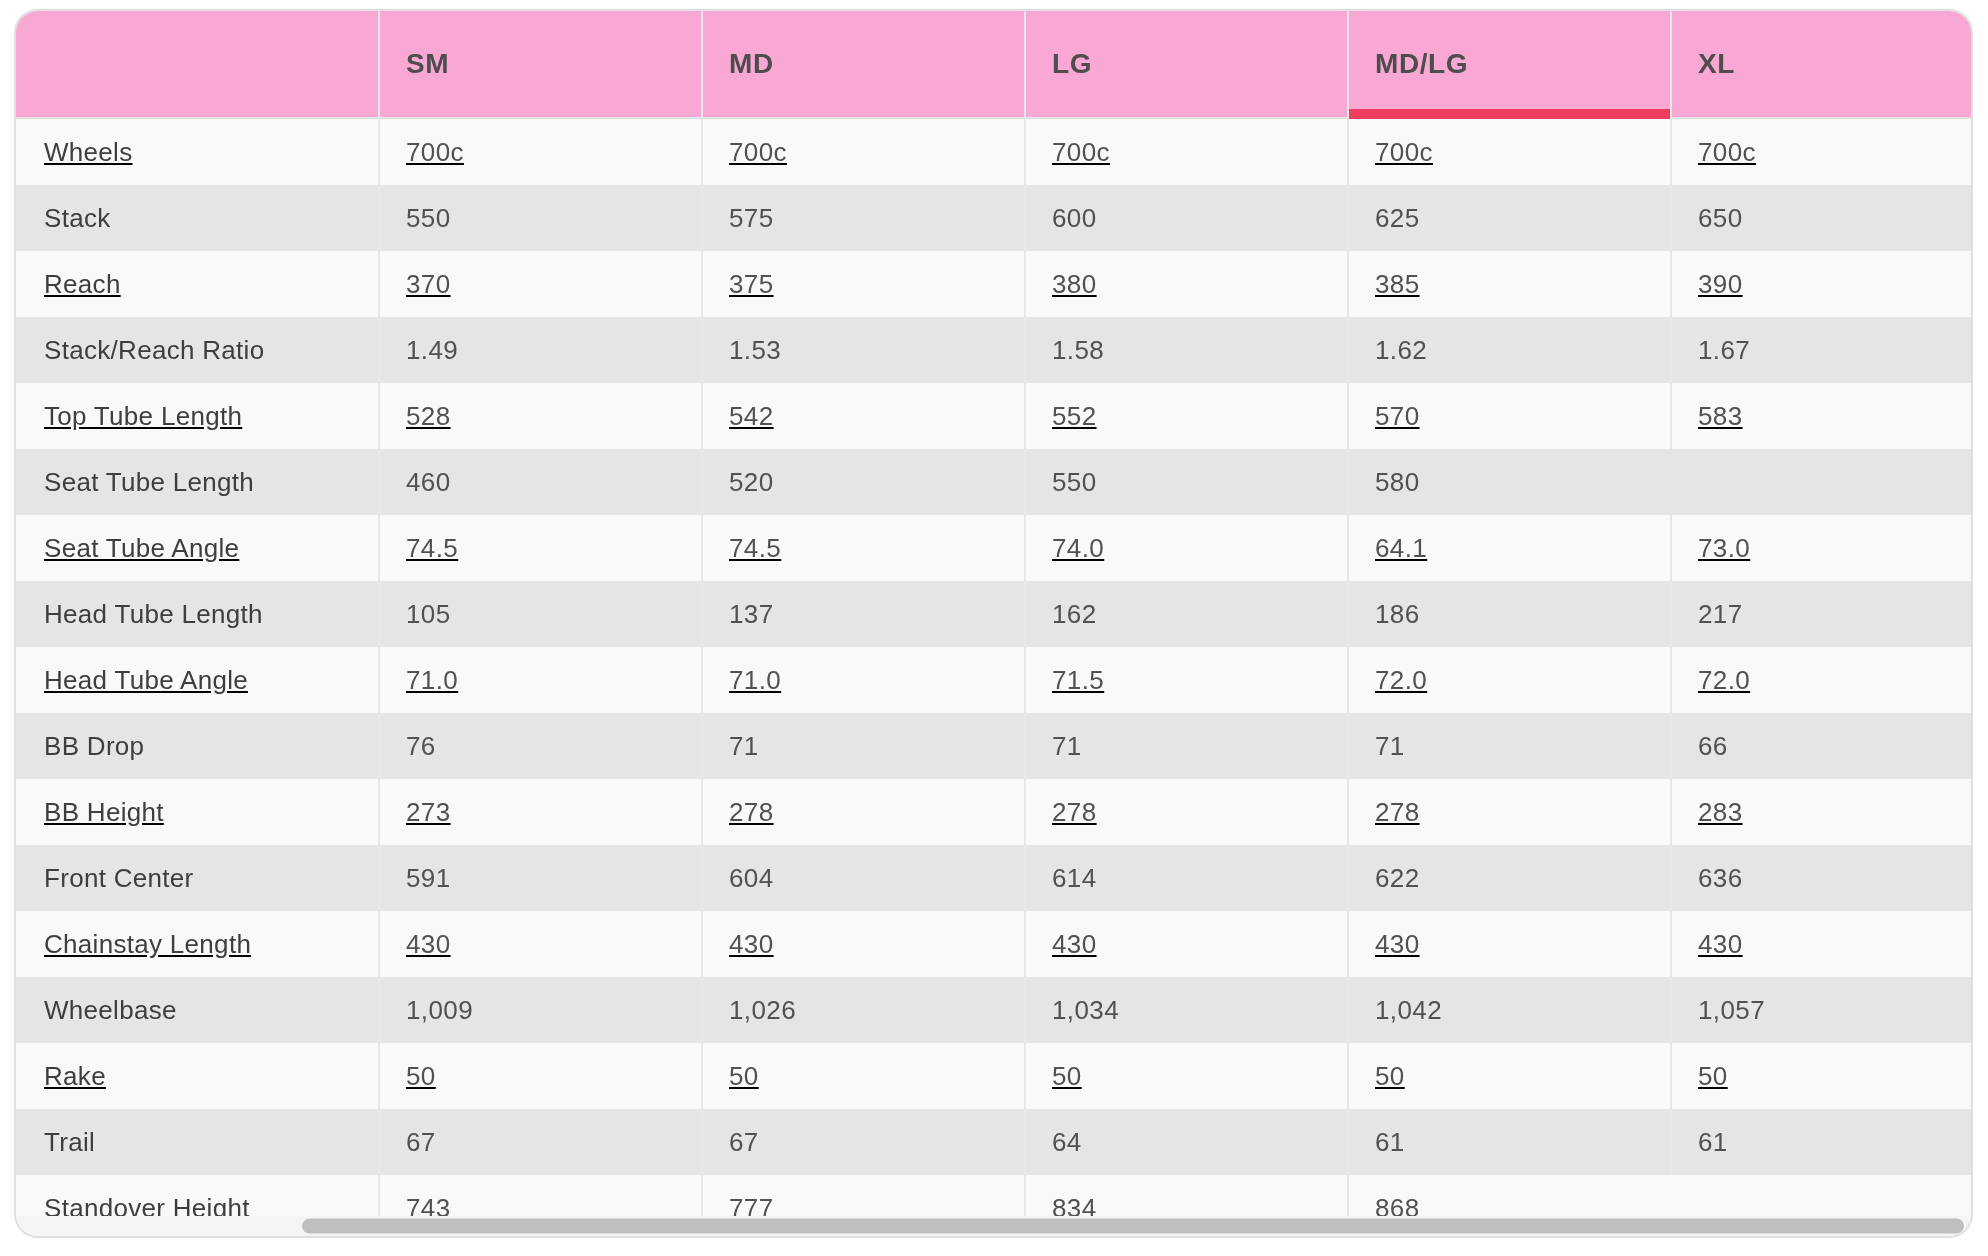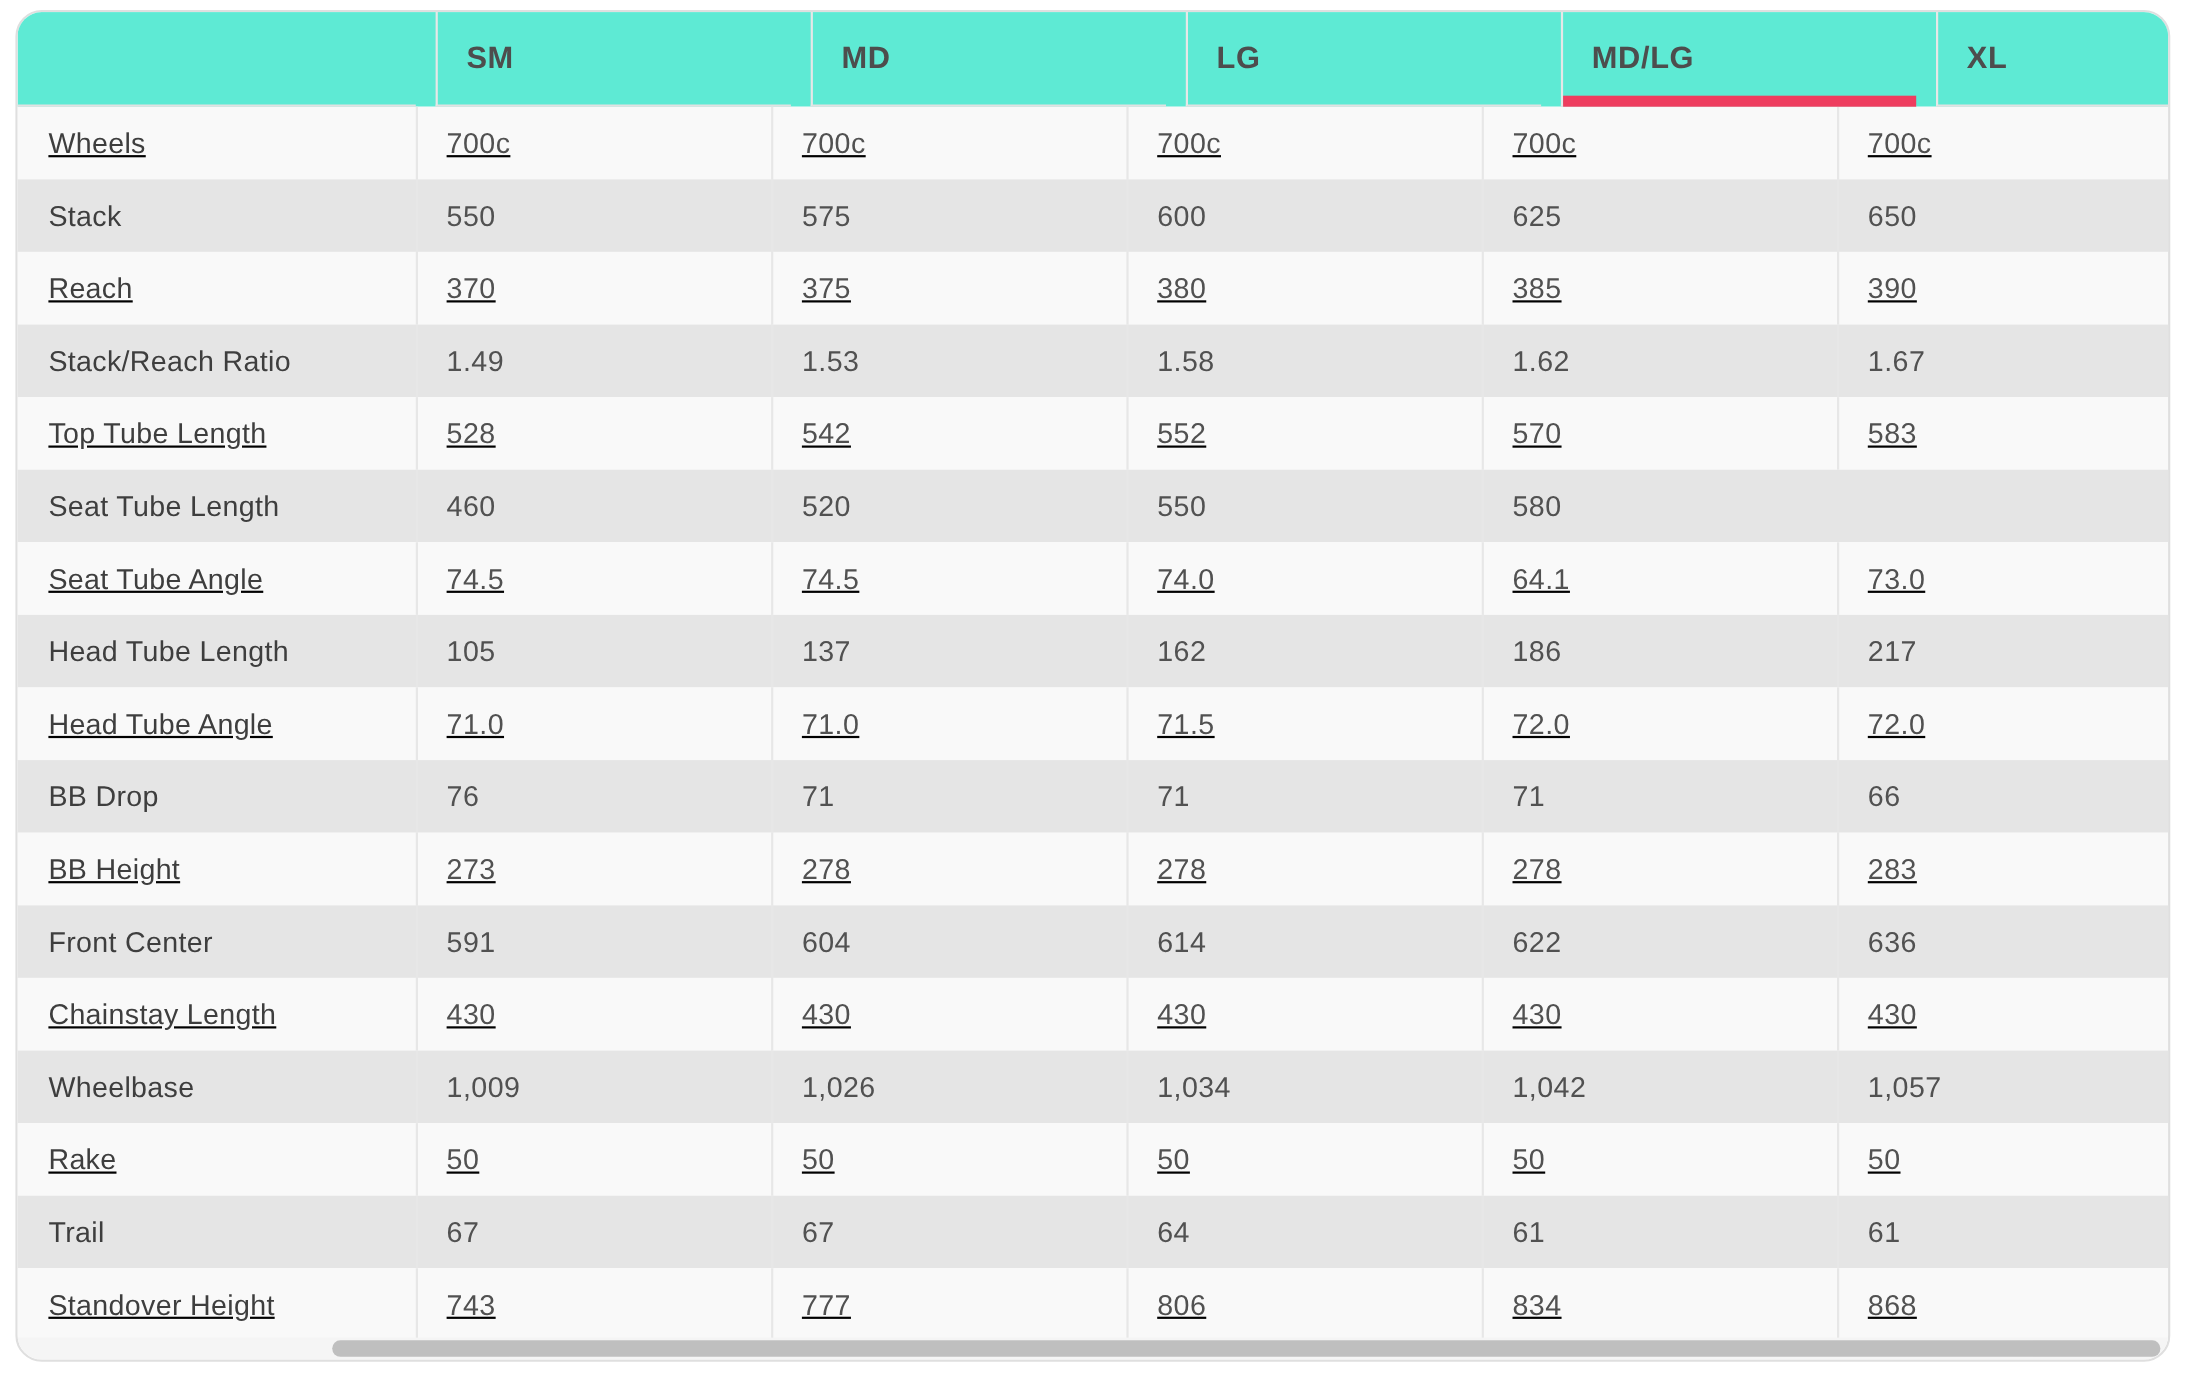--- a/index.html
+++ b/index.html
@@ -17,23 +17,22 @@
     top: 9px;
     width: 1955px;
     height: 1225px;
     background: #ffffff;
     border: 2px solid var(--outer-border);
     border-radius: 24px;
     overflow: hidden;
   }
   .header-row {
     display: flex;
-    height: 86px;
-    background: #5eead4;
-    gap: 18px;
+    height: 108px;
+    background: #f9a8d4;
   }
   .corner-cell {
     width: 362px;
     flex: 0 0 362px;
     border-bottom: 2px solid var(--header-border);
     box-sizing: border-box;
   }
   .head-cell {
     width: 323px;
     flex: 0 0 323px;
@@ -261,21 +260,20 @@
         <div class="value-cell">67</div>
         <div class="value-cell">67</div>
         <div class="value-cell">64</div>
         <div class="value-cell">61</div>
         <div class="value-cell">61</div>
       </div>
       <div class="data-row striped">
         <div class="label-cell">Standover Height</div>
         <div class="value-cell">743</div>
         <div class="value-cell">777</div>
-        <div class="value-cell">806</div>
         <div class="value-cell">834</div>
         <div class="value-cell">868</div>
       </div>
     </div>
   <div class="scroll-track">
     <div class="scroll-thumb"></div>
   </div>
 </div>
 
 </body></html>

